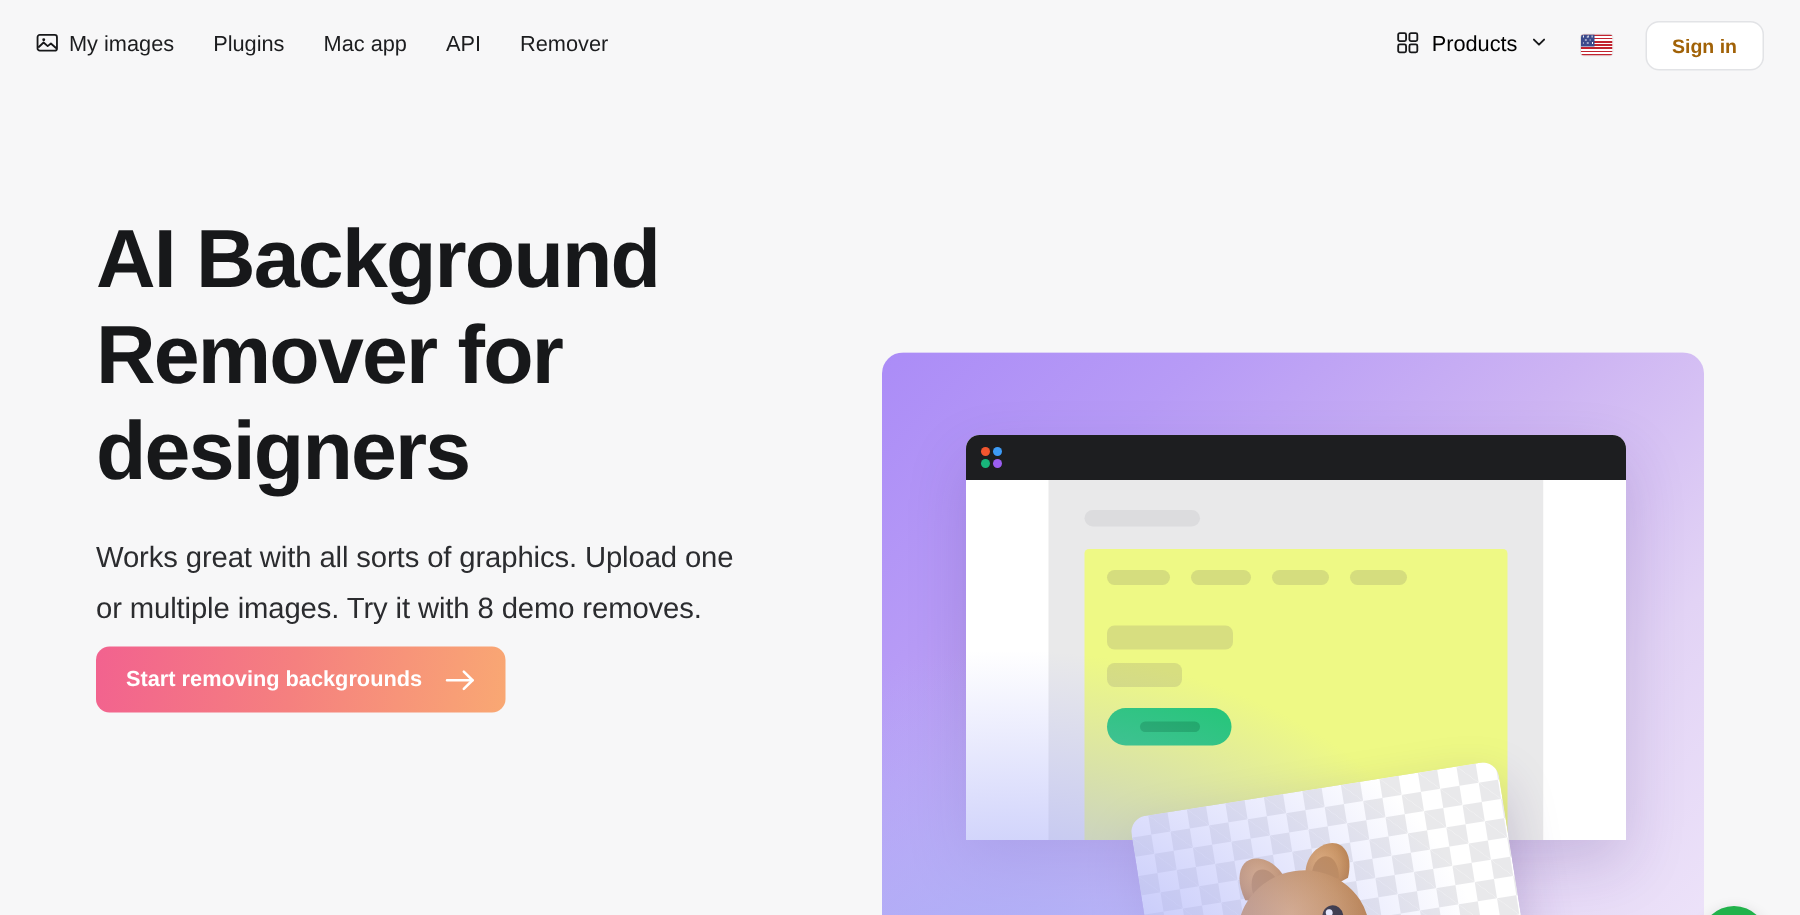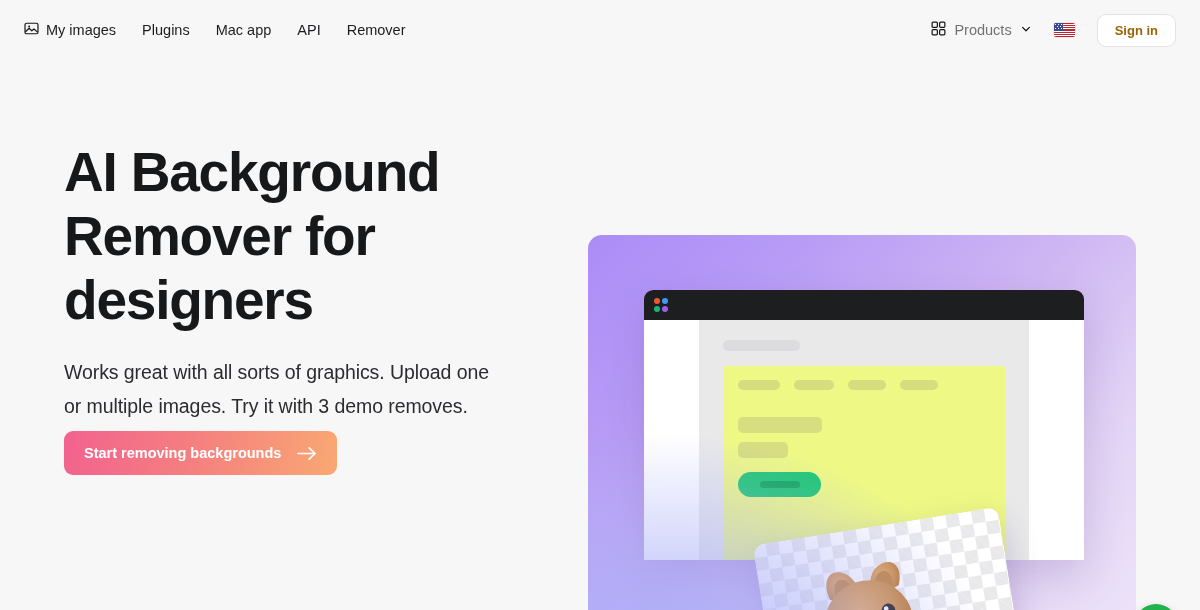--- a/index.html
+++ b/index.html
@@ -32,21 +32,21 @@
   .nav-link {
     font-size: 14.5px; color: #1c1d1f; font-weight: 500;
     display: flex; align-items: center; gap: 7px;
     cursor: pointer; white-space: nowrap;
   }
   .nav-right {
     margin-left: auto; display: flex; align-items: center; gap: 22px;
   }
   .products-btn {
     display: flex; align-items: center; gap: 8px;
-    font-size: 14.5px; font-weight: 500; color: #737373; cursor: pointer;
+    font-size: 14.5px; font-weight: 500; color: #000000; cursor: pointer;
   }
   .flag {
     width: 21px; height: 14px; border-radius: 2px; overflow: hidden;
     position: relative; flex: none; background: #ffffff;
     box-shadow: 0 0 0 .5px rgba(0,0,0,.12);
   }
   .flag .stripes {
     position: absolute; inset: 0;
     background: repeating-linear-gradient(
       to bottom, #c1232f 0 1.08px, #ffffff 1.08px 2.16px);
@@ -233,21 +233,21 @@
     </div>
 
     <button class="signin-btn">Sign in</button>
   </div>
 </div>
 
 <div class="hero">
 
   <div class="hero-left">
     <h1 class="headline">AI Background Remover for designers</h1>
-    <p class="subhead">Works great with all sorts of graphics. Upload one or multiple images. Try it with 3 demo removes.</p>
+    <p class="subhead">Works great with all sorts of graphics. Upload one or multiple images. Try it with 8 demo removes.</p>
     <button class="cta">
       <span>Start removing backgrounds</span>
       <span class="arrow">
         <svg width="20" height="15" viewBox="0 0 20 15" fill="none" aria-hidden="true">
           <path d="M1 7.5 H18" stroke="#ffffff" stroke-width="1.7" stroke-linecap="round"></path>
           <path d="M12.2 1.8 L18 7.5 L12.2 13.2" stroke="#ffffff" stroke-width="1.7" stroke-linecap="round" stroke-linejoin="round"></path>
         </svg>
       </span>
     </button>
   </div>

